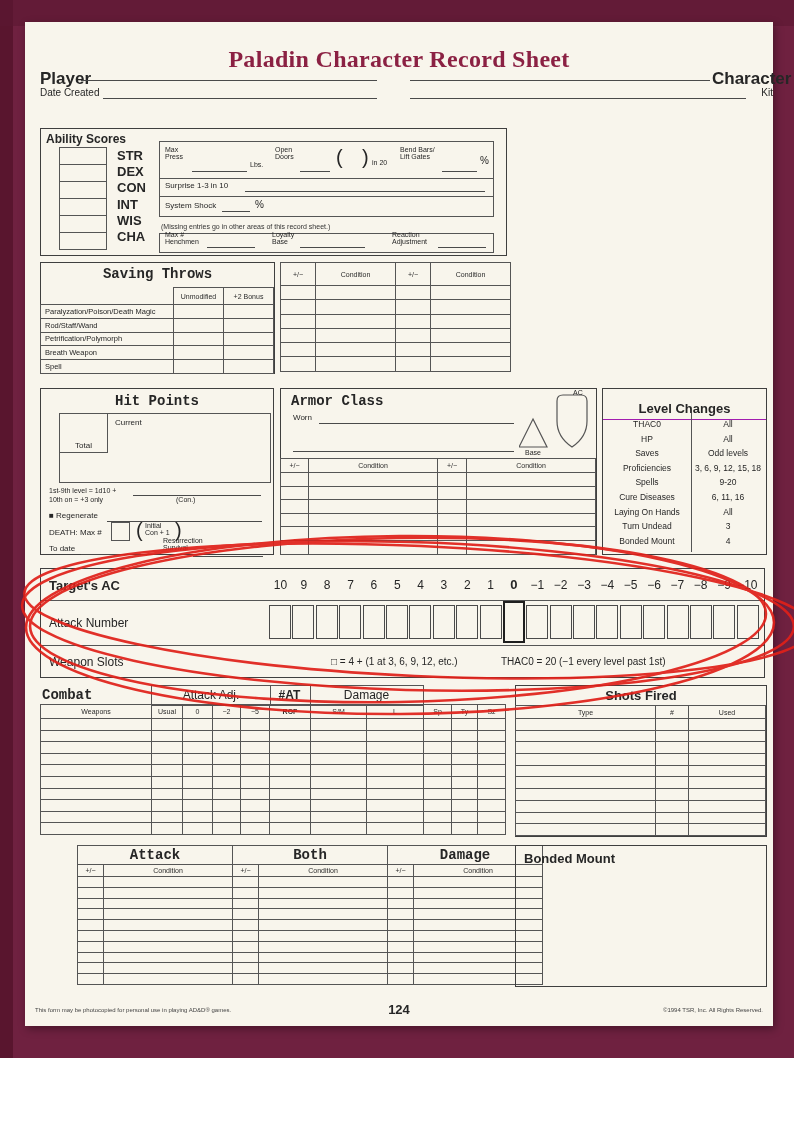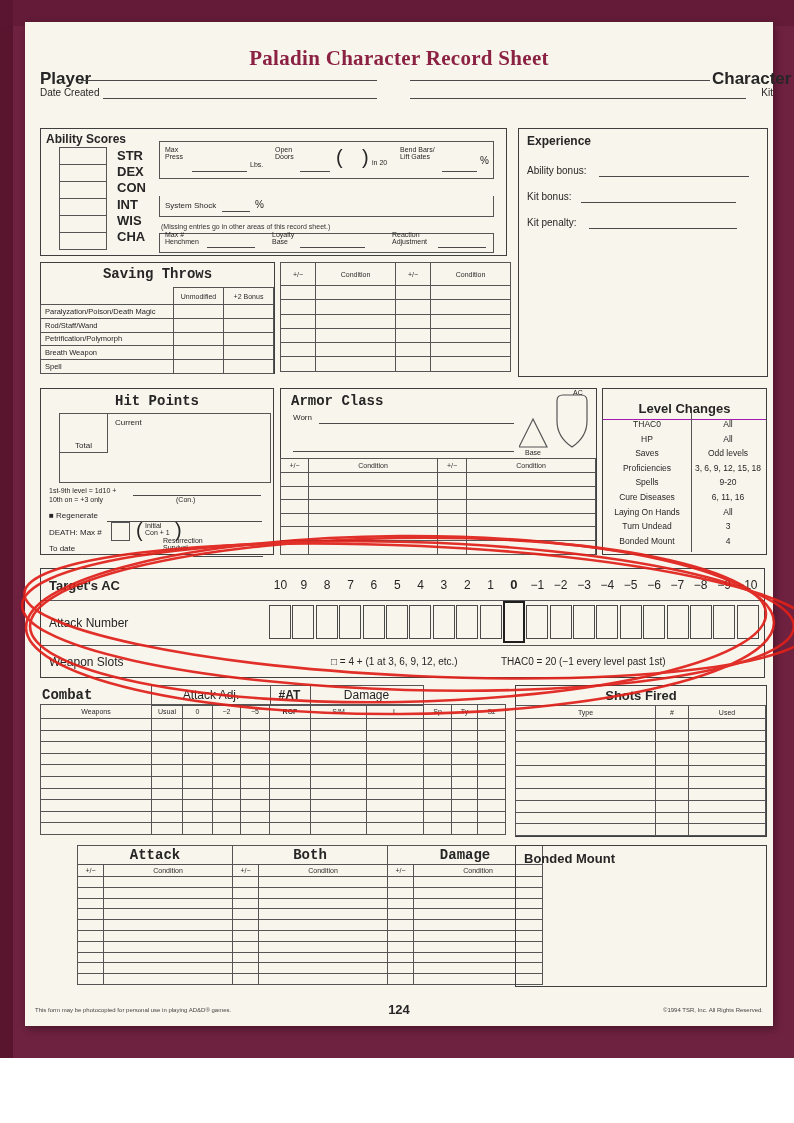--- a/index.html
+++ b/index.html
@@ -14,21 +14,21 @@
     position:absolute;left:25px;top:22px;width:748px;height:1004px;
     background:#f8f5ec;box-shadow:2px 3px 8px rgba(0,0,0,.35);
   }
   .abs{position:absolute;}
   .b{font-weight:bold;}
   .box{position:absolute;border:1.4px solid #3f3f3f;}
   .t6{font-size:6px;} .t7{font-size:7px;} .t8{font-size:8px;}
   .t10{font-size:10px;} .t11{font-size:17px;} .t12{font-size:12px;} .t13{font-size:13px;} .t14{font-size:14px;font-family:Liberation Mono, monospace;}
   .sheet-title{
     position:absolute;left:0;top:24px;width:100%;text-align:center;
-    font-family:"Liberation Serif",serif;font-weight:bold;font-size:21px;color:#8b2143;letter-spacing:.3px;
+    font-family:"Liberation Serif",serif;font-weight:bold;font-size:24px;color:#8b2143;letter-spacing:.3px;
   }
   .ul{display:inline-block;border-bottom:1.1px solid #4a4a4a;height:11px;vertical-align:bottom;}
   .l2 span{display:block;line-height:1.05;}
   table{border-collapse:collapse;table-layout:fixed;}
   td,th{border:1px solid #555;padding:0;font-weight:normal;overflow:hidden;white-space:nowrap;}
   .hd{font-size:7px;text-align:center;color:#2b2b2b;}
   .rowlbl{font-size:7.5px;padding-left:4px !important;text-align:left;}
   .noborder{border:none !important;}
   
   .acslots{display:flex;justify-content:space-between;align-items:center;}
@@ -97,20 +97,24 @@
       <span class="bigparen abs" style="left:202px;top:6px;">)</span>
       <div class="abs t7" style="left:212px;top:17px;">in 20</div>
       <div class="abs l2 t7" style="left:240px;top:4px;">
         <span>Bend Bars/</span>
         <span>Lift Gates</span>
       </div>
       <span class="ul abs" style="left:282px;top:18px;width:35px;"></span>
       <div class="abs t10" style="left:320px;top:13px;">%</div>
     </div>
 
+    <div class="abs" style="left:118px;top:48px;width:333px;height:19px;border:1px solid #555;border-top:none;">
+      <div class="abs t8" style="left:5px;top:4px;">Surprise 1-3 in 10</div>
+      <span class="ul abs" style="left:85px;top:3px;width:240px;"></span>
+    </div>
 
     <div class="abs" style="left:118px;top:67px;width:333px;height:20px;border:1px solid #555;border-top:none;">
       <div class="abs t8" style="left:5px;top:5px;">System Shock</div>
       <span class="ul abs" style="left:62px;top:4px;width:28px;"></span>
       <div class="abs t10" style="left:95px;top:3px;">%</div>
     </div>
 
     <div class="abs t7" style="left:120px;top:94px;color:#333;">(Missing entries go in other areas of this record sheet.)</div>
 
     <div class="abs" style="left:118px;top:104px;width:333px;height:18px;border:1px solid #555;">
@@ -125,29 +129,20 @@
       </div>
       <span class="ul abs" style="left:140px;top:2px;width:65px;"></span>
       <div class="abs l2 t7" style="left:232px;top:-3px;">
         <span>Reaction</span>
         <span>Adjustment</span>
       </div>
       <span class="ul abs" style="left:278px;top:2px;width:48px;"></span>
     </div>
   </div>
 
-  <div class="box" style="left:493px;top:106px;width:248px;height:247px;">
-    <div class="abs t12 b" style="left:8px;top:5px;">Experience</div>
-    <div class="abs t10" style="left:8px;top:36px;">Ability bonus:</div>
-    <span class="ul abs" style="left:80px;top:36px;width:150px;"></span>
-    <div class="abs t10" style="left:8px;top:62px;">Kit bonus:</div>
-    <span class="ul abs" style="left:62px;top:62px;width:155px;"></span>
-    <div class="abs t10" style="left:8px;top:88px;">Kit penalty:</div>
-    <span class="ul abs" style="left:70px;top:88px;width:148px;"></span>
-  </div>
 
   <div class="box" style="left:15px;top:240px;width:233px;height:110px;">
     <div class="abs t14 b" style="left:0;top:3px;width:100%;text-align:center;">Saving Throws</div>
     <table class="abs" style="left:-1px;top:24px;width:233px;">
       <colgroup>
           <col style="width:133px">
           <col style="width:50px">
           <col style="width:50px">
         </colgroup>
       <tbody>

